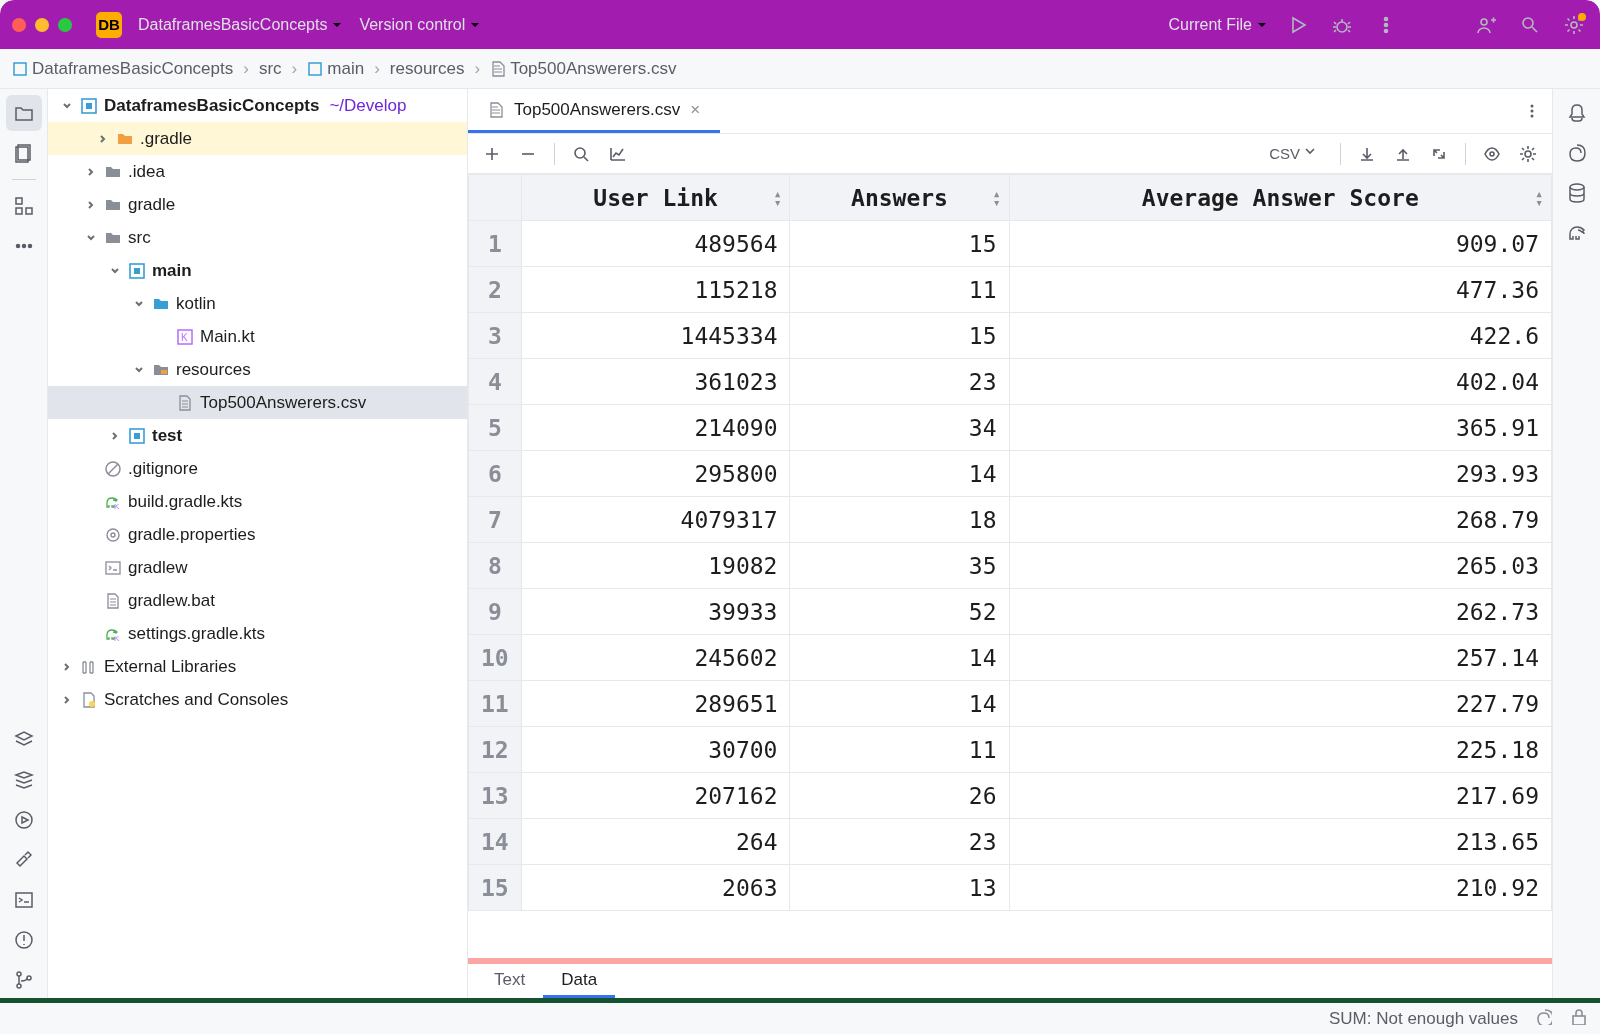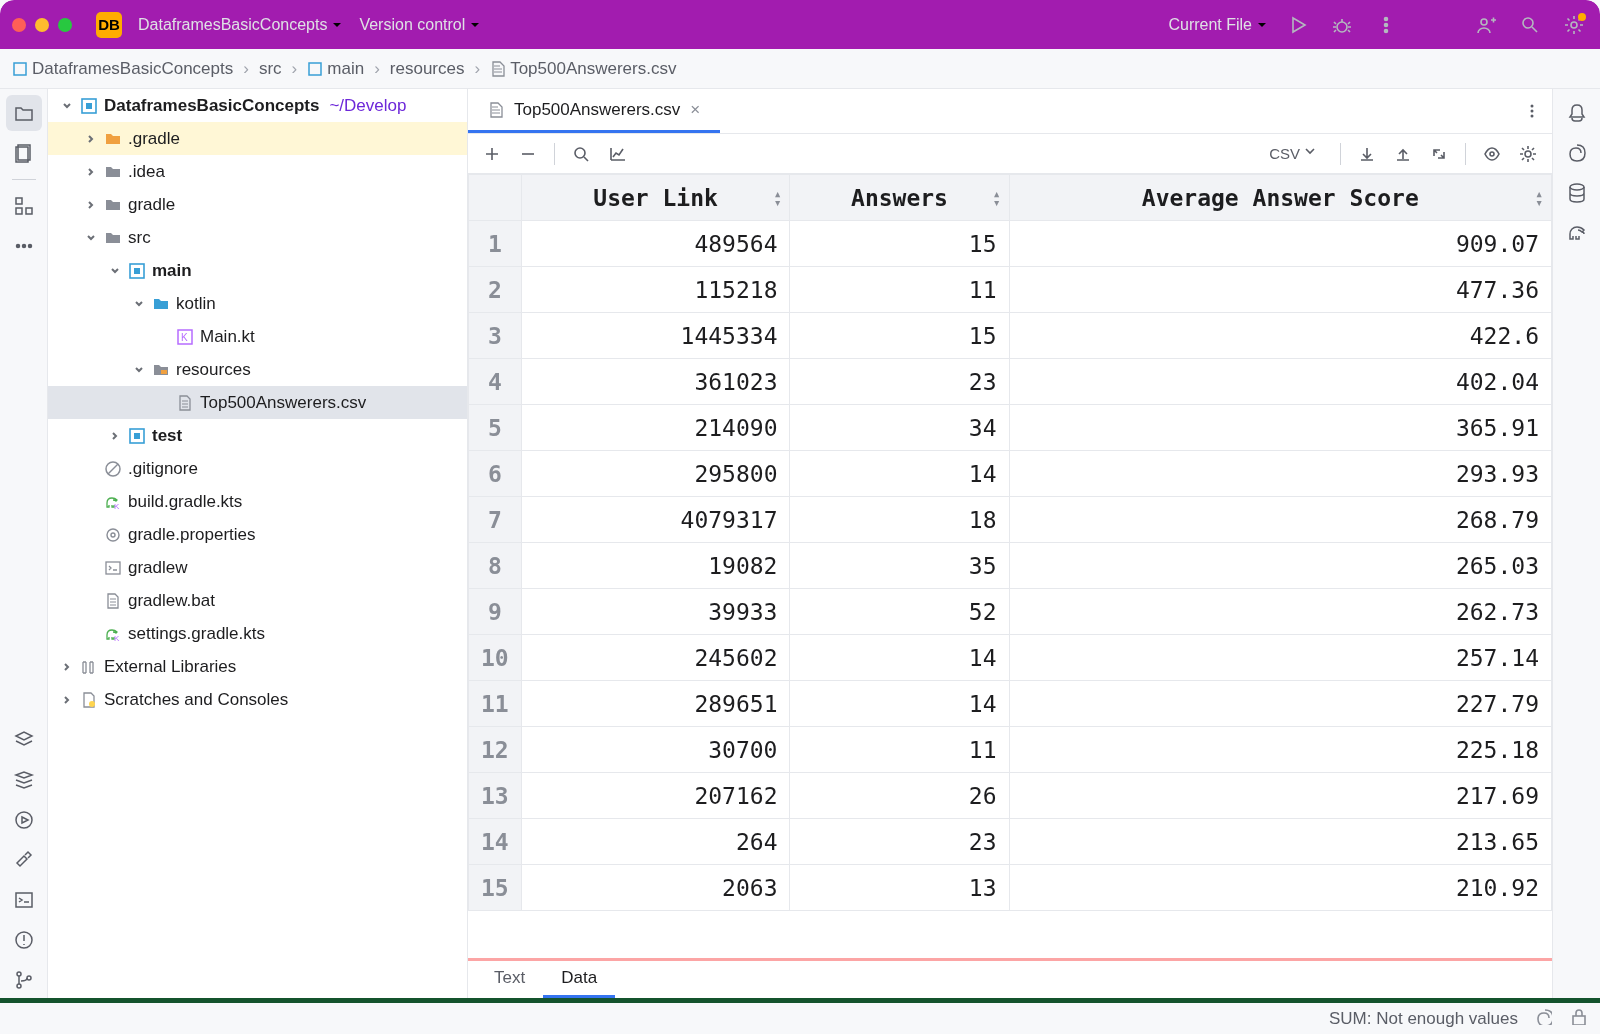--- a/index.html
+++ b/index.html
@@ -110,21 +110,21 @@
 table.data th { background:#f2f3f6; color:#1d1d1f; font-weight:600;
   position:relative; text-align:center;}
 table.data th.rownum, table.data td.rownum {
   width:52px; text-align:center; background:#f2f3f6; color:#8a8e97; font-weight:600;}
 table.data tbody tr:nth-child(odd) td:not(.rownum){ background:#fff;}
 .sort-glyph { position:absolute; right:8px; top:50%; transform:translateY(-50%);
   color:#8a8e97; font-size:13px; line-height:9px;}
 
 
 .view-tabs {
-  height:40px; border-top:3px solid #fca5a5; display:flex; align-items:stretch;
+  height:40px; border-top:6px solid #fca5a5; display:flex; align-items:stretch;
   padding:0 8px; gap:0;
 }
 .view-tab { display:flex; align-items:center; padding:0 18px; font-size:17px;
   border-bottom:3px solid transparent; cursor:pointer; color:#5a5d66;}
 .view-tab.active { border-bottom-color:#3574f0; color:#1d1d1f;}
 
 
 .statusbar {
   height:36px; border-top:5px solid #14532d; display:flex; align-items:center;
   padding:0 14px; gap:16px; color:#5a5d66; font-size:17px;
@@ -320,21 +320,21 @@
           </span>
   <span class="tree-icon">
             <svg viewBox="0 0 18 18">
               <rect x="2" y="2" width="14" height="14" fill="none" stroke="#389fd6" stroke-width="1.6"></rect>
               <rect x="6" y="6" width="6" height="6" fill="#389fd6"></rect>
             </svg>
           </span>
   <span class="tree-label bold">DataframesBasicConcepts</span>
   <span class="tree-hint">~/Develop</span>
         </div>
-        <div class="tree-item highlighted" style="padding-left: 36px;">
+        <div class="tree-item highlighted" style="padding-left: 48px;">
           <span class="tree-arrow">
             <svg viewBox="0 0 10 10">
               <path d="M3 2l3 3-3 3"></path>
             </svg>
           </span>
     <span class="tree-icon">
             <svg viewBox="0 0 18 18">
               <path d="M2 4h5l2 2h7v8H2z" fill="#f0a040"></path>
             </svg>
           </span>

